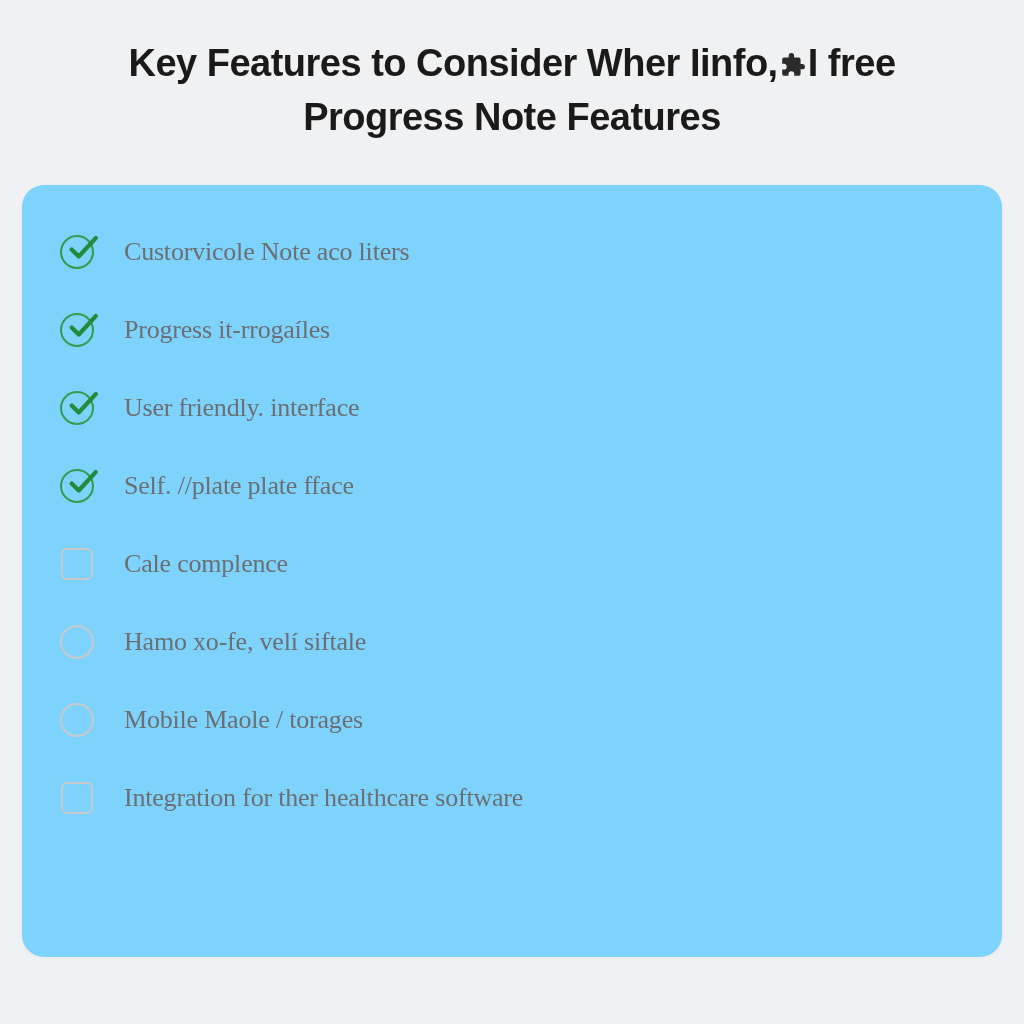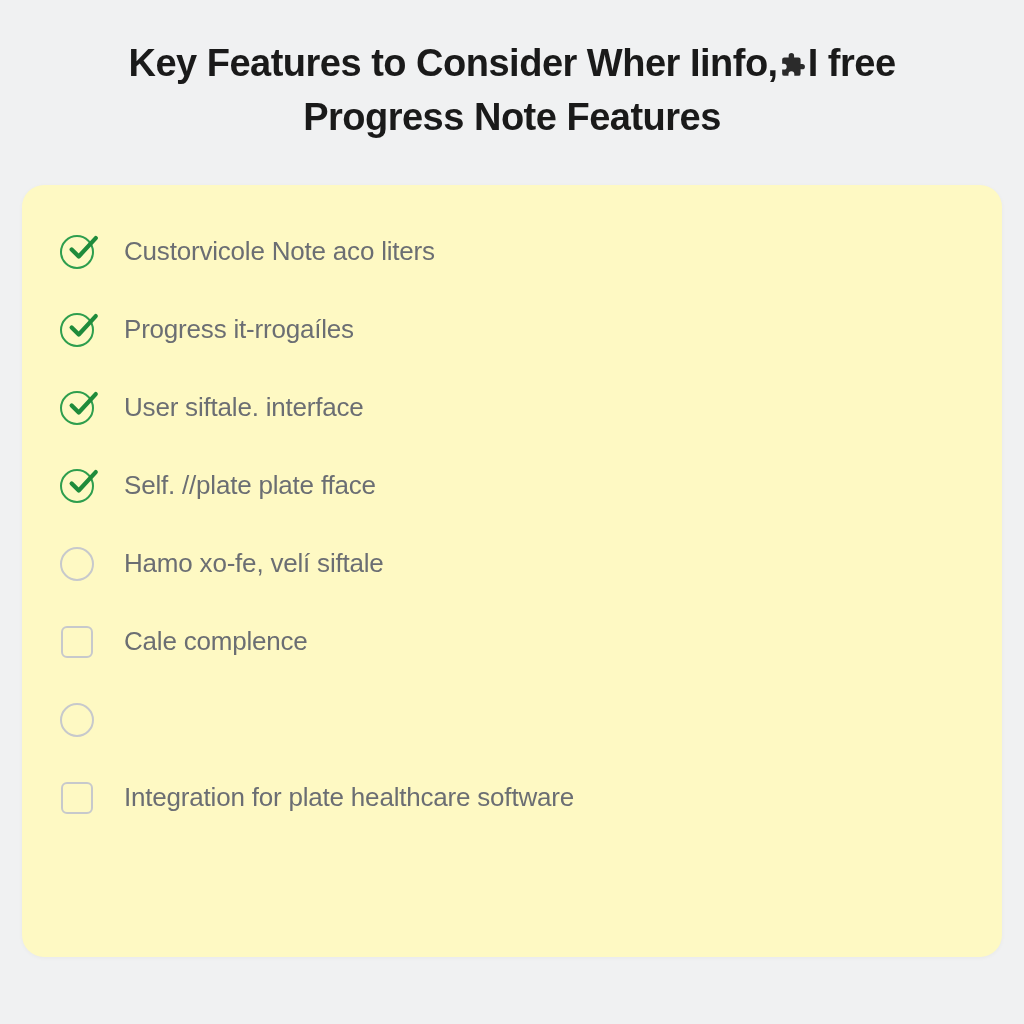--- a/index.html
+++ b/index.html
@@ -18,25 +18,26 @@
     line-height: 1.35;
     padding: 38px 48px 28px;
     letter-spacing: -0.5px;
   }
   .title .glyph {
     display: inline-block;
     vertical-align: middle;
     margin: 0 2px;
   }
   .card {
-    background: #fef9c3;
+    background: #7dd3fc;
     border-radius: 22px;
     margin: 14px 22px 0;
     padding: 28px 32px 120px;
     box-shadow: 0 1px 4px rgba(0,0,0,0.04);
+    font-family: Liberation Serif, serif;
   }
   .item {
     display: flex;
     align-items: center;
     padding: 20px 4px;
   }
   .icon-wrap {
     width: 38px;
     height: 38px;
     flex: 0 0 38px;
@@ -113,54 +114,55 @@
   </div>
 
   <div class="item">
     <div class="icon-wrap">
       <div class="check-circle">
           <svg viewBox="0 0 24 24" fill="none" stroke="#1f8b3b" stroke-width="3" stroke-linecap="round" stroke-linejoin="round">
             <polyline points="4 13 9 18 21 5"></polyline>
           </svg>
         </div>
     </div>
-    <span class="label">User siftale. interface</span>
+    <span class="label">User friendly. interface</span>
   </div>
 
   <div class="item">
     <div class="icon-wrap">
       <div class="check-circle">
           <svg viewBox="0 0 24 24" fill="none" stroke="#1f8b3b" stroke-width="3" stroke-linecap="round" stroke-linejoin="round">
             <polyline points="4 13 9 18 21 5"></polyline>
           </svg>
         </div>
     </div>
     <span class="label">Self. //plate plate fface</span>
   </div>
 
   <div class="item">
     <div class="icon-wrap">
-      <div class="radio-empty"></div>
-    </div>
-    <span class="label">Hamo xo-fe, velí siftale</span>
-  </div>
-
-  <div class="item">
-    <div class="icon-wrap">
       <div class="square-empty"></div>
     </div>
     <span class="label">Cale complence</span>
   </div>
 
   <div class="item">
     <div class="icon-wrap">
       <div class="radio-empty"></div>
     </div>
+    <span class="label">Hamo xo-fe, velí siftale</span>
+  </div>
+
+  <div class="item">
+    <div class="icon-wrap">
+      <div class="radio-empty"></div>
+    </div>
+    <span class="label">Mobile Maole / torages</span>
   </div>
 
   <div class="item">
     <div class="icon-wrap">
       <div class="square-empty"></div>
     </div>
-    <span class="label">Integration for plate healthcare software</span>
+    <span class="label">Integration for ther healthcare software</span>
   </div>
 
 </div>
 
 </body></html>

